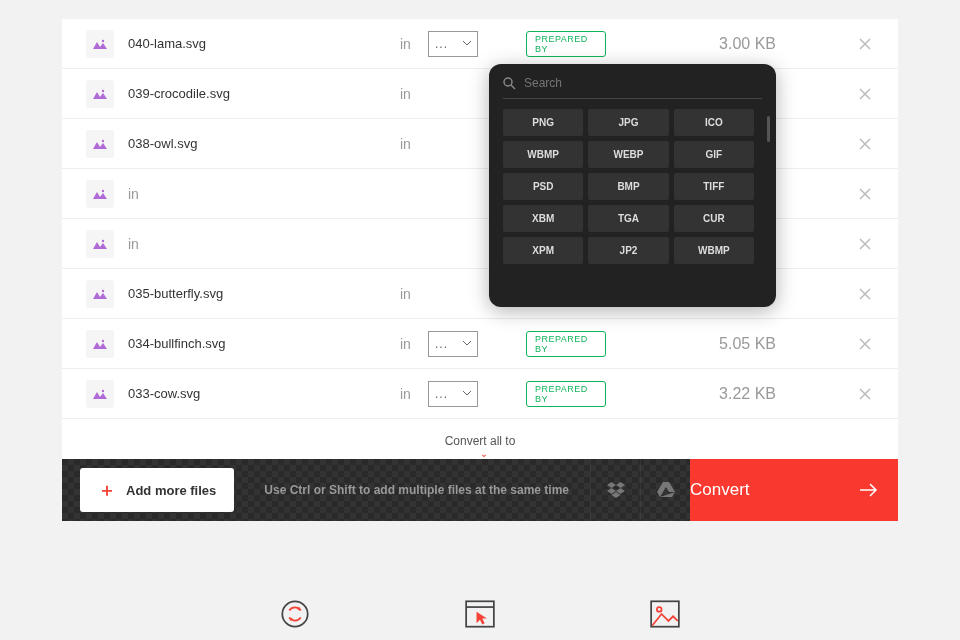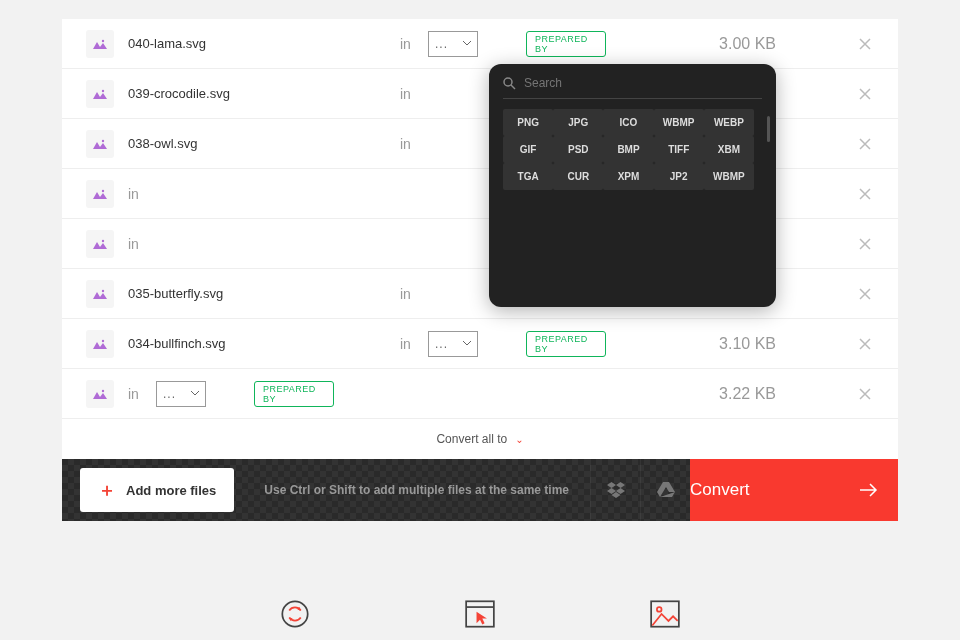--- a/index.html
+++ b/index.html
@@ -100,24 +100,25 @@
       display: flex;
       align-items: center;
       justify-content: center;
     }
     
     .convert-all-bar {
       height: 40px;
       background: white;
       display: flex;
       align-items: center;
-      justify-content: center;
+      justify-content: flex-end;
       font-size: 12px;
       color: #555;
       cursor: pointer;
+      flex-direction: column;
     }
     
     .convert-all-bar .chev {
       margin-left: 8px;
       color: #f44336;
       font-size: 10px;
     }
     
     .bottom-bar {
       height: 62px;
@@ -236,21 +237,22 @@
       cursor: pointer;
     }
     
     .dd-cat.active {
       color: #fff;
     }
     
     .dd-formats {
       flex: 1;
       display: grid;
-      grid-template-columns: repeat(5, 1fr);
+      grid-template-columns: repeat(3, 1fr);
+      gap: 5px;
       align-content: start;
       padding-right: 8px;
     }
     
     .dd-fmt {
       background: #333;
       color: #ddd;
       font-size: 10px;
       font-weight: 700;
       text-align: center;
@@ -412,35 +414,36 @@
         </div>
       <div class="file-name">034-bullfinch.svg</div>
       <div class="in-label">in</div>
       <div class="format-select">
         <span class="dots">...</span>
         <svg width="8" height="5">
             <path d="M0 0 L4 4 L8 0" stroke="#666" fill="none"></path>
           </svg>
       </div>
       <div class="status-badge">PREPARED BY</div>
-      <div class="file-size">3.10 KB</div>
-      <div class="delete-btn">
-          <svg width="12" height="12">
-            <path d="M1 1 L11 11 M11 1 L1 11" stroke="#bbb" stroke-width="1.5"></path>
-          </svg>
-        </div>
-    </div>
-
-    <div class="file-row">
-      <div class="file-icon">
-          <svg width="14" height="10" viewBox="0 0 14 10">
-            <path d="M0 10 L4 3 L7 8 L10 4 L14 10 Z" fill="#b06bd6"></path>
-            <circle cx="10" cy="2" r="1.2" fill="#b06bd6"></circle>
-          </svg>
-        </div>
+      <div class="file-size">5.05 KB</div>
+      <div class="delete-btn">
+          <svg width="12" height="12">
+            <path d="M1 1 L11 11 M11 1 L1 11" stroke="#bbb" stroke-width="1.5"></path>
+          </svg>
+        </div>
+    </div>
+
+    <div class="file-row">
+      <div class="file-icon">
+          <svg width="14" height="10" viewBox="0 0 14 10">
+            <path d="M0 10 L4 3 L7 8 L10 4 L14 10 Z" fill="#b06bd6"></path>
+            <circle cx="10" cy="2" r="1.2" fill="#b06bd6"></circle>
+          </svg>
+        </div>
+      <div class="file-name">033-cow.svg</div>
       <div class="in-label">in</div>
       <div class="format-select">
         <span class="dots">...</span>
         <svg width="8" height="5">
             <path d="M0 0 L4 4 L8 0" stroke="#666" fill="none"></path>
           </svg>
       </div>
       <div class="status-badge">PREPARED BY</div>
       <div class="file-size">3.22 KB</div>
       <div class="delete-btn">

